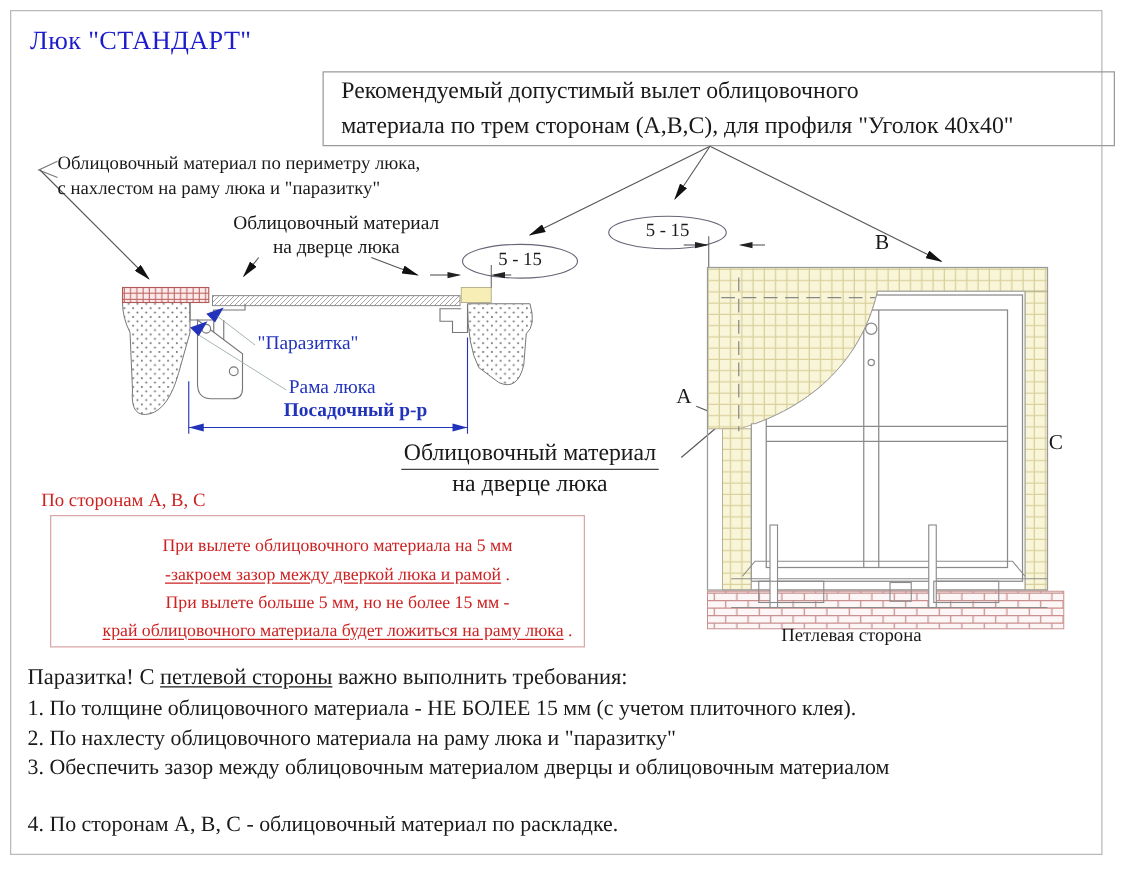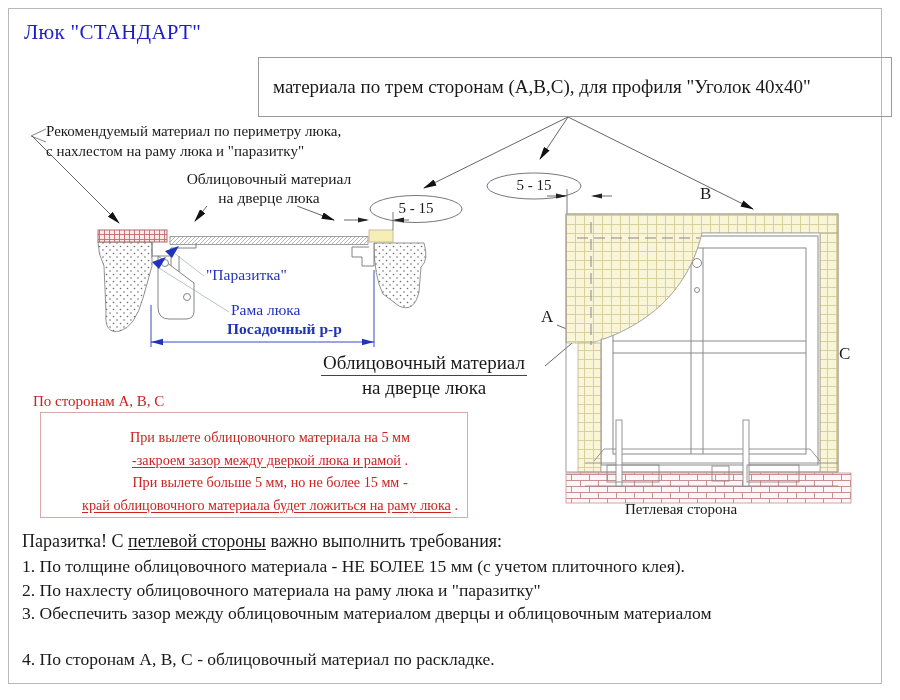--- a/index.html
+++ b/index.html
@@ -165,25 +165,26 @@
         <rect x="607" y="465" width="52" height="17" fill="none"></rect>
         <rect x="712" y="466" width="17" height="15" fill="none"></rect>
         <rect x="747" y="465" width="52" height="17" fill="none"></rect>
       </g>
     </g>
   </svg>
 
   <div class="abs" id="doc-title">Люк "СТАНДАРТ"</div>
 
   <div class="abs" id="rec-box">
+    <div>Рекомендуемый допустимый вылет облицовочного</div>
     <div>материала по трем сторонам (А,В,С), для профиля "Уголок 40х40"</div>
   </div>
 
   <div class="abs ann" id="ann-perimeter">
-    <div>Рекомендуемый материал по периметру люка,</div>
+    <div>Облицовочный материал по периметру люка,</div>
     <div>с нахлестом на раму люка и "паразитку"</div>
   </div>
 
   <div class="abs" id="ann-door">
     <div>Облицовочный материал</div>
     <div>на дверце люка</div>
   </div>
 
   <div class="abs bluetxt" id="lbl-parazitka">"Паразитка"</div>
   <div class="abs bluetxt" id="lbl-frame">Рама люка</div>

